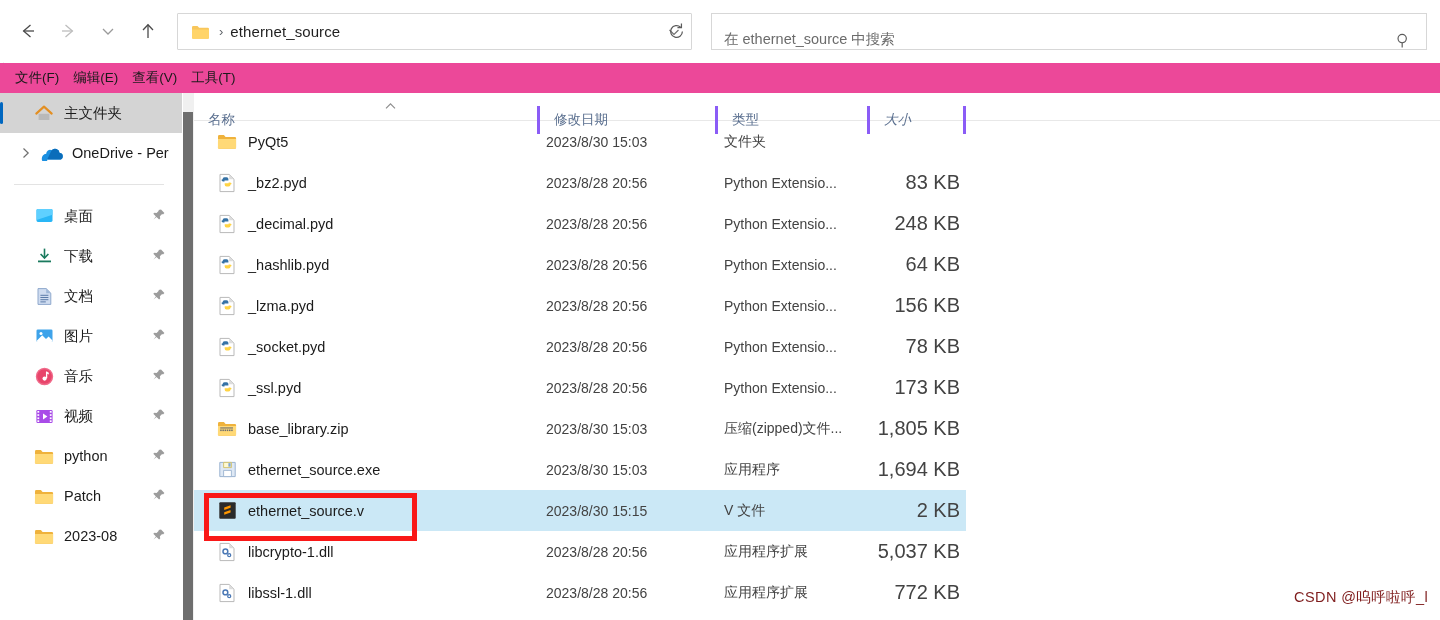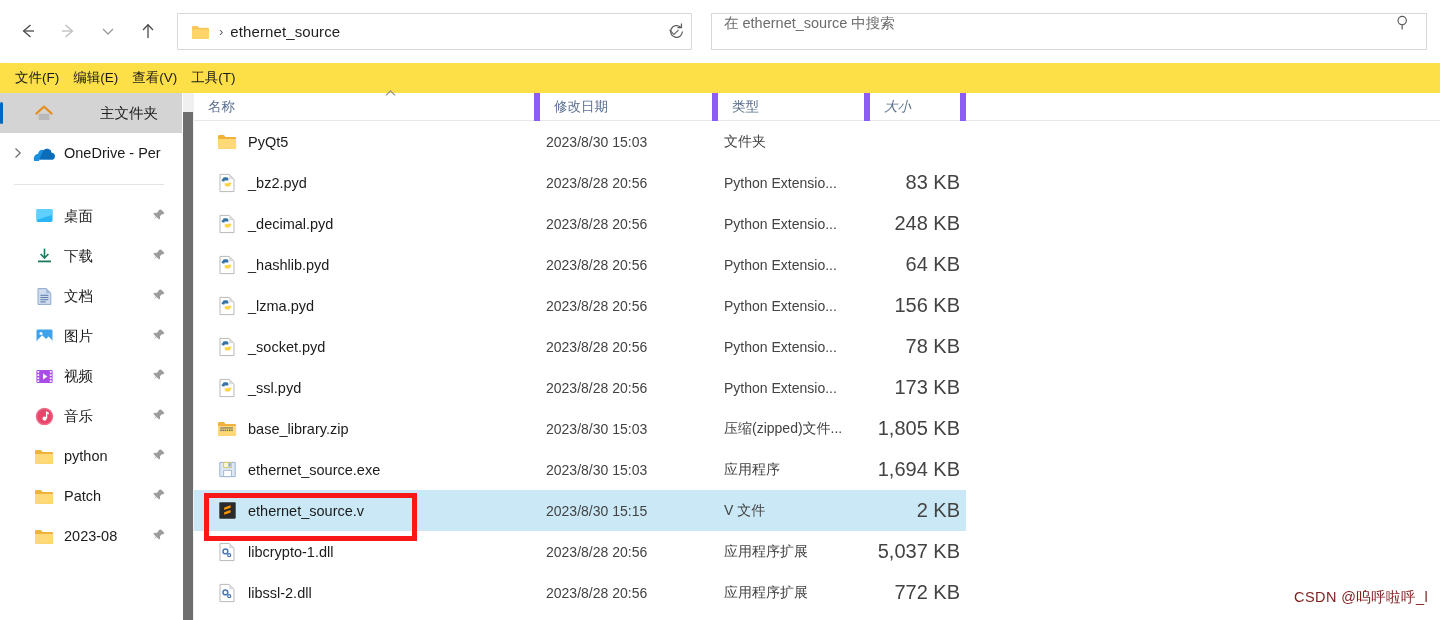--- a/index.html
+++ b/index.html
@@ -39,47 +39,47 @@
     font-size: 15px; color: #1f1f1f; letter-spacing: .1px;
     font-family: "Liberation Sans", sans-serif;
   }
   .addr-right { margin-left: auto; display: flex; align-items: center; }
   .addr-dd { width: 34px; height: 35px; display:flex; align-items:center; justify-content:center; cursor:pointer; }
 
   .searchbar {
     position: absolute; left: 711px; top: 13px;
     width: 716px; height: 37px;
     border: 1px solid #d7d7d7; background: #ffffff;
-    display: flex; align-items: flex-start;
+    display: flex; align-items: flex-end;
   }
   .search-text {
     margin-left: 12px; font-size: 14.5px; color: #6b6b6b;
     font-family: "Liberation Sans", sans-serif;
   }
   .search-ico { margin-left: auto; margin-right: 14px; display:flex; align-items:center; }
 
   
   .menubar {
     position: absolute; left: 0; top: 63px; width: 1440px; height: 30px;
-    display: flex; align-items: center; background: #fde047;
+    display: flex; align-items: center; background: #ec4899;
   }
   .menuitem {
     font-size: 13.5px; color: #1b1b1b; padding: 3px 7px; cursor: pointer;
     font-family: "Liberation Sans", sans-serif;
   }
   .menuitem:first-child { margin-left: 8px; }
 
   
   .sidebar {
     position: absolute; left: 0; top: 93px; width: 182px; height: 527px;
     background: #ffffff; overflow: hidden;
   }
   .side-item {
     position: relative; height: 40px; display: flex; align-items: center;
-    cursor: pointer; padding-left: 0;
+    cursor: pointer; padding-left: 8px;
   }
   .side-item.selected { background: #d4d4d4; }
   .side-item.selected::before {
     content: ""; position: absolute; left: 0; top: 9px;
     width: 3px; height: 22px; background: #0067c0; border-radius: 2px;
   }
   .side-expander {
     width: 24px; display: flex; align-items: center; justify-content: center;
     color: #6f6f6f; font-size: 11px; cursor: pointer;
     margin-left: 6px;
@@ -106,25 +106,25 @@
   
   .filepane {
     position: absolute; left: 194px; top: 93px; width: 1246px; height: 527px;
     background: #ffffff;
   }
   .col-headers {
     position: relative; height: 28px; width: 1246px;
     border-bottom: 1px solid #e8e8e8;
   }
   .col-h {
-    position: absolute; top: 0; height: 28px;
+    position: absolute; top: 13px; height: 28px;
     display: flex; align-items: center;
     font-size: 13.5px; color: #5a6f8f; cursor: pointer;
     font-family: "Liberation Sans", sans-serif;
-    border-right: 6px solid #8b5cf6;
+    border-right: 3px solid #8b5cf6;
     padding-left: 14px;
   }
   .sort-caret {
     position: absolute; left: 190px; top: -5px;
     font-size: 11px; color: #8e8e8e; line-height: 1;
   }
   .rows { position: relative; }
   .row {
     position: relative; height: 41px; width: 772px;
     display: flex; align-items: center; cursor: default;
@@ -257,21 +257,21 @@
 
   <div class="menubar">
     <div class="menuitem">文件(F)</div>
     <div class="menuitem">编辑(E)</div>
     <div class="menuitem">查看(V)</div>
     <div class="menuitem">工具(T)</div>
   </div>
 
   <div class="sidebar">
 
-    <div class="side-item selected" style="padding-left:30px;gap:36px;">
+    <div class="side-item selected" style="padding-left:30px;">
       <span class="side-ico">
         <svg width="20" height="19" viewBox="0 0 20 19">
           <path d="M2.3 9.6 L10 2.6 L17.7 9.6" fill="none" stroke="#e38f22" stroke-width="2.1" stroke-linecap="round" stroke-linejoin="round"></path>
           <path d="M4.6 9.8 h10.8 v6.2 h-10.8 z" fill="#b9b9b9"></path>
         </svg>
       </span>
       <span class="side-label">主文件夹</span>
     </div>
 
     <div class="side-item">
@@ -345,20 +345,38 @@
 
     <div class="side-item side-indent">
       <span class="side-ico">
         <svg width="19" height="18" viewBox="0 0 19 18">
           <rect x="1.5" y="2.4" width="16" height="12.6" rx="1.3" fill="#3ea3ea"></rect>
           <circle cx="6" cy="6.6" r="1.5" fill="#ffffff"></circle>
           <path d="M1.5 14 L7.2 8.2 L11 12 L13.6 9.4 L17.5 13.6 v.1 a1.3 1.3 0 0 1 -1.3 1.3 h-13.4 a1.3 1.3 0 0 1 -1.3 -1.3 z" fill="#ffffff"></path>
         </svg>
       </span>
       <span class="side-label">图片</span>
+      <span class="side-pin">
+        <svg width="14" height="14" viewBox="0 0 14 14">
+          <path d="M9 1.6 l3.4 3.4 l-1.4 1.4 l-.9-.3 l-2.2 2.2 l.3 2.2 l-1.1 1.1 l-2.6-2.6 l-3 2.4 l2.4-3 l-2.6-2.6 l1.1-1.1 l2.2 .3 l2.2-2.2 l-.3-.9 z" fill="#9c9c9c"></path>
+        </svg>
+      </span>
+    </div>
+
+    <div class="side-item side-indent">
+      <span class="side-ico">
+        <svg width="19" height="19" viewBox="0 0 19 19">
+          <circle cx="9.5" cy="9.5" r="8" fill="#e8456b"></circle>
+          <circle cx="9.5" cy="9.5" r="8" fill="none" stroke="#f06a8a" stroke-width="1.4"></circle>
+          <path d="M11.6 4.6 v6.6" stroke="#ffffff" stroke-width="1.3" fill="none"></path>
+          <circle cx="9.6" cy="11.6" r="2.1" fill="#ffffff"></circle>
+          <path d="M11.6 4.6 l2.2 1.1 v1.8 l-2.2-1.1z" fill="#ffffff"></path>
+        </svg>
+      </span>
+      <span class="side-label">音乐</span>
       <span class="side-pin">
         <svg width="14" height="14" viewBox="0 0 14 14">
           <path d="M9 1.6 l3.4 3.4 l-1.4 1.4 l-.9-.3 l-2.2 2.2 l.3 2.2 l-1.1 1.1 l-2.6-2.6 l-3 2.4 l2.4-3 l-2.6-2.6 l1.1-1.1 l2.2 .3 l2.2-2.2 l-.3-.9 z" fill="#9c9c9c"></path>
         </svg>
       </span>
     </div>
 
     <div class="side-item side-indent">
       <span class="side-ico">
         <svg width="19" height="17" viewBox="0 0 19 17">
@@ -379,38 +397,20 @@
       <span class="side-label">视频</span>
       <span class="side-pin">
         <svg width="14" height="14" viewBox="0 0 14 14">
           <path d="M9 1.6 l3.4 3.4 l-1.4 1.4 l-.9-.3 l-2.2 2.2 l.3 2.2 l-1.1 1.1 l-2.6-2.6 l-3 2.4 l2.4-3 l-2.6-2.6 l1.1-1.1 l2.2 .3 l2.2-2.2 l-.3-.9 z" fill="#9c9c9c"></path>
         </svg>
       </span>
     </div>
 
     <div class="side-item side-indent">
       <span class="side-ico">
-        <svg width="19" height="19" viewBox="0 0 19 19">
-          <circle cx="9.5" cy="9.5" r="8" fill="#e8456b"></circle>
-          <circle cx="9.5" cy="9.5" r="8" fill="none" stroke="#f06a8a" stroke-width="1.4"></circle>
-          <path d="M11.6 4.6 v6.6" stroke="#ffffff" stroke-width="1.3" fill="none"></path>
-          <circle cx="9.6" cy="11.6" r="2.1" fill="#ffffff"></circle>
-          <path d="M11.6 4.6 l2.2 1.1 v1.8 l-2.2-1.1z" fill="#ffffff"></path>
-        </svg>
-      </span>
-      <span class="side-label">音乐</span>
-      <span class="side-pin">
-        <svg width="14" height="14" viewBox="0 0 14 14">
-          <path d="M9 1.6 l3.4 3.4 l-1.4 1.4 l-.9-.3 l-2.2 2.2 l.3 2.2 l-1.1 1.1 l-2.6-2.6 l-3 2.4 l2.4-3 l-2.6-2.6 l1.1-1.1 l2.2 .3 l2.2-2.2 l-.3-.9 z" fill="#9c9c9c"></path>
-        </svg>
-      </span>
-    </div>
-
-    <div class="side-item side-indent">
-      <span class="side-ico">
         <svg width="20" height="17" viewBox="0 0 20 17">
           <path d="M1 3.4 a1.3 1.3 0 0 1 1.3 -1.3 h4.6 l1.7 1.9 h9.2 a1.3 1.3 0 0 1 1.3 1.3 v9.2 a1.3 1.3 0 0 1 -1.3 1.3 h-15.5 a1.3 1.3 0 0 1 -1.3 -1.3 z" fill="#efb23c"></path>
           <path d="M1 6.1 h18 v8.4 a1.3 1.3 0 0 1 -1.3 1.3 h-15.5 a1.3 1.3 0 0 1 -1.3 -1.3 z" fill="#ffd977"></path>
         </svg>
       </span>
       <span class="side-label">python</span>
       <span class="side-pin">
         <svg width="14" height="14" viewBox="0 0 14 14">
           <path d="M9 1.6 l3.4 3.4 l-1.4 1.4 l-.9-.3 l-2.2 2.2 l.3 2.2 l-1.1 1.1 l-2.6-2.6 l-3 2.4 l2.4-3 l-2.6-2.6 l1.1-1.1 l2.2 .3 l2.2-2.2 l-.3-.9 z" fill="#9c9c9c"></path>
         </svg>
@@ -669,21 +669,21 @@
       <div class="row">
         <div class="cell-name">
           <span class="file-ico">
             <svg width="18" height="20" viewBox="0 0 18 20">
               <path d="M2 1.4 h9.2 l4.8 4.8 v12.4 h-14 z" fill="#ffffff" stroke="#b9b9b9" stroke-width="1"></path>
               <path d="M11.2 1.4 v4.8 h4.8 z" fill="#dcdcdc"></path>
               <circle cx="7.4" cy="9.4" r="2.4" fill="none" stroke="#4a78b5" stroke-width="1.5"></circle>
               <circle cx="11.2" cy="13.2" r="1.5" fill="none" stroke="#4a78b5" stroke-width="1.3"></circle>
             </svg>
           </span>
-          <span class="file-name">libssl-2.dll</span>
+          <span class="file-name">libssl-1.dll</span>
         </div>
         <div class="cell-date">2023/8/28 20:56</div>
         <div class="cell-type">应用程序扩展</div>
         <div class="cell-size">772 KB</div>
       </div>
 
     </div>
 
     <div class="redbox"></div>
   </div>

